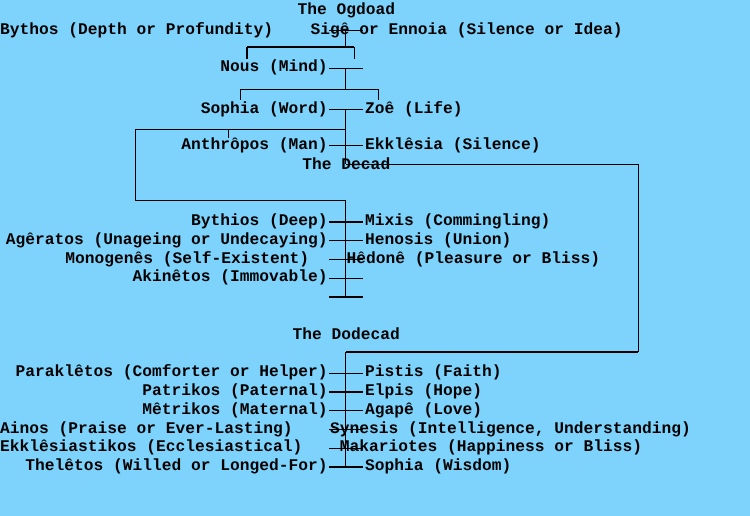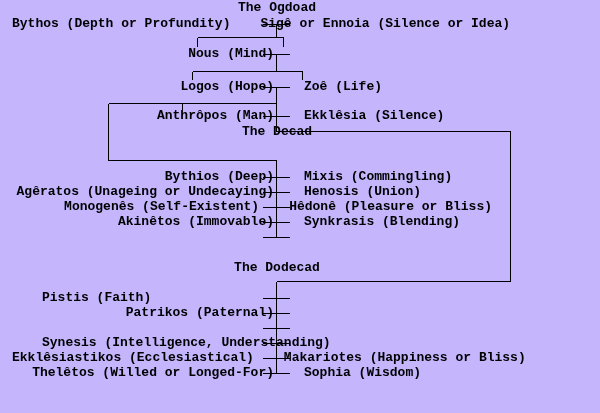--- a/index.html
+++ b/index.html
@@ -12,35 +12,35 @@
     font-size:13px;
     font-weight:700;
     color:#000000;
     overflow:hidden;
   }
   .section-title{
     position:absolute;left:0;width:554px;height:14px;
     text-align:center;line-height:14px;white-space:pre;
   }
   .pair{
-    position:absolute;left:12px;width:480px;height:14px;
+    position:absolute;left:0;width:480px;height:14px;
     display:flex;line-height:14px;font-family:Liberation Mono, monospace;
   }
   .lname{width:262px;text-align:right;white-space:pre;}
   .rname{margin-left:30px;text-align:center;white-space:pre;}
   #tree-lines{
     position:absolute;top:0;left:0;width:600px;height:413px;
     pointer-events:none;
   }
   #tree-lines line{stroke:#000000;stroke-width:1;}
 </style>
 </head>
 <body>
 
-<div id="canvas" style="background: #c4b5fd; color: rgb(0, 0, 0);">
+<div id="canvas" style="background: #7dd3fc; color: rgb(0, 0, 0);">
 
   <svg id="tree-lines" width="600" height="413" viewBox="0 0 600 413" shape-rendering="crispEdges">
     <g>
 
       <line x1="263" y1="24.5" x2="290" y2="24.5" stroke="#000000"></line>
       <line x1="263" y1="54.5" x2="290" y2="54.5" stroke="#000000"></line>
       <line x1="263" y1="87.5" x2="290" y2="87.5" stroke="#000000"></line>
       <line x1="263" y1="116.5" x2="290" y2="116.5" stroke="#000000"></line>
 
       <line x1="276.5" y1="24.5" x2="276.5" y2="37.5" stroke="#000000"></line>
@@ -88,21 +88,21 @@
   <div class="section-title" style="top:1px">The Ogdoad</div>
 
   <div class="pair" style="top:17px">
     <div class="lname">Bythos (Depth or Profundity)</div>
     <div class="rname">Sigê or Ennoia (Silence or Idea)</div>
   </div>
   <div class="pair" style="top:47px">
     <div class="lname">Nous (Mind)</div>
   </div>
   <div class="pair" style="top:80px">
-    <div class="lname">Logos (Hope)</div>
+    <div class="lname">Sophia (Word)</div>
     <div class="rname">Zoê (Life)</div>
   </div>
   <div class="pair" style="top:109px">
     <div class="lname">Anthrôpos (Man)</div>
     <div class="rname">Ekklêsia (Silence)</div>
   </div>
 
   <div class="section-title" style="top:125px">The Decad</div>
 
   <div class="pair" style="top:185px">
@@ -112,32 +112,38 @@
   <div class="pair" style="top:170px">
     <div class="lname">Bythios (Deep)</div>
     <div class="rname">Mixis (Commingling)</div>
   </div>
   <div class="pair" style="top:200px">
     <div class="lname">Monogenês (Self-Existent)</div>
     <div class="rname">Hêdonê (Pleasure or Bliss)</div>
   </div>
   <div class="pair" style="top:215px">
     <div class="lname">Akinêtos (Immovable)</div>
-    <div class="rname">Synkrasis (Blending)</div>
   </div>
 
   <div class="section-title" style="top:261px">The Dodecad</div>
 
   <div class="pair" style="top:291px">
+    <div class="lname">Paraklêtos (Comforter or Helper)</div>
     <div class="rname">Pistis (Faith)</div>
   </div>
   <div class="pair" style="top:306px">
     <div class="lname">Patrikos (Paternal)</div>
+    <div class="rname">Elpis (Hope)</div>
+  </div>
+  <div class="pair" style="top:321px">
+    <div class="lname">Mêtrikos (Maternal)</div>
+    <div class="rname">Agapê (Love)</div>
   </div>
   <div class="pair" style="top:336px">
+    <div class="lname">Ainos (Praise or Ever-Lasting)</div>
     <div class="rname">Synesis (Intelligence, Understanding)</div>
   </div>
   <div class="pair" style="top:351px">
     <div class="lname">Ekklêsiastikos (Ecclesiastical)</div>
     <div class="rname">Makariotes (Happiness or Bliss)</div>
   </div>
   <div class="pair" style="top:366px">
     <div class="lname">Thelêtos (Willed or Longed-For)</div>
     <div class="rname">Sophia (Wisdom)</div>
   </div>

